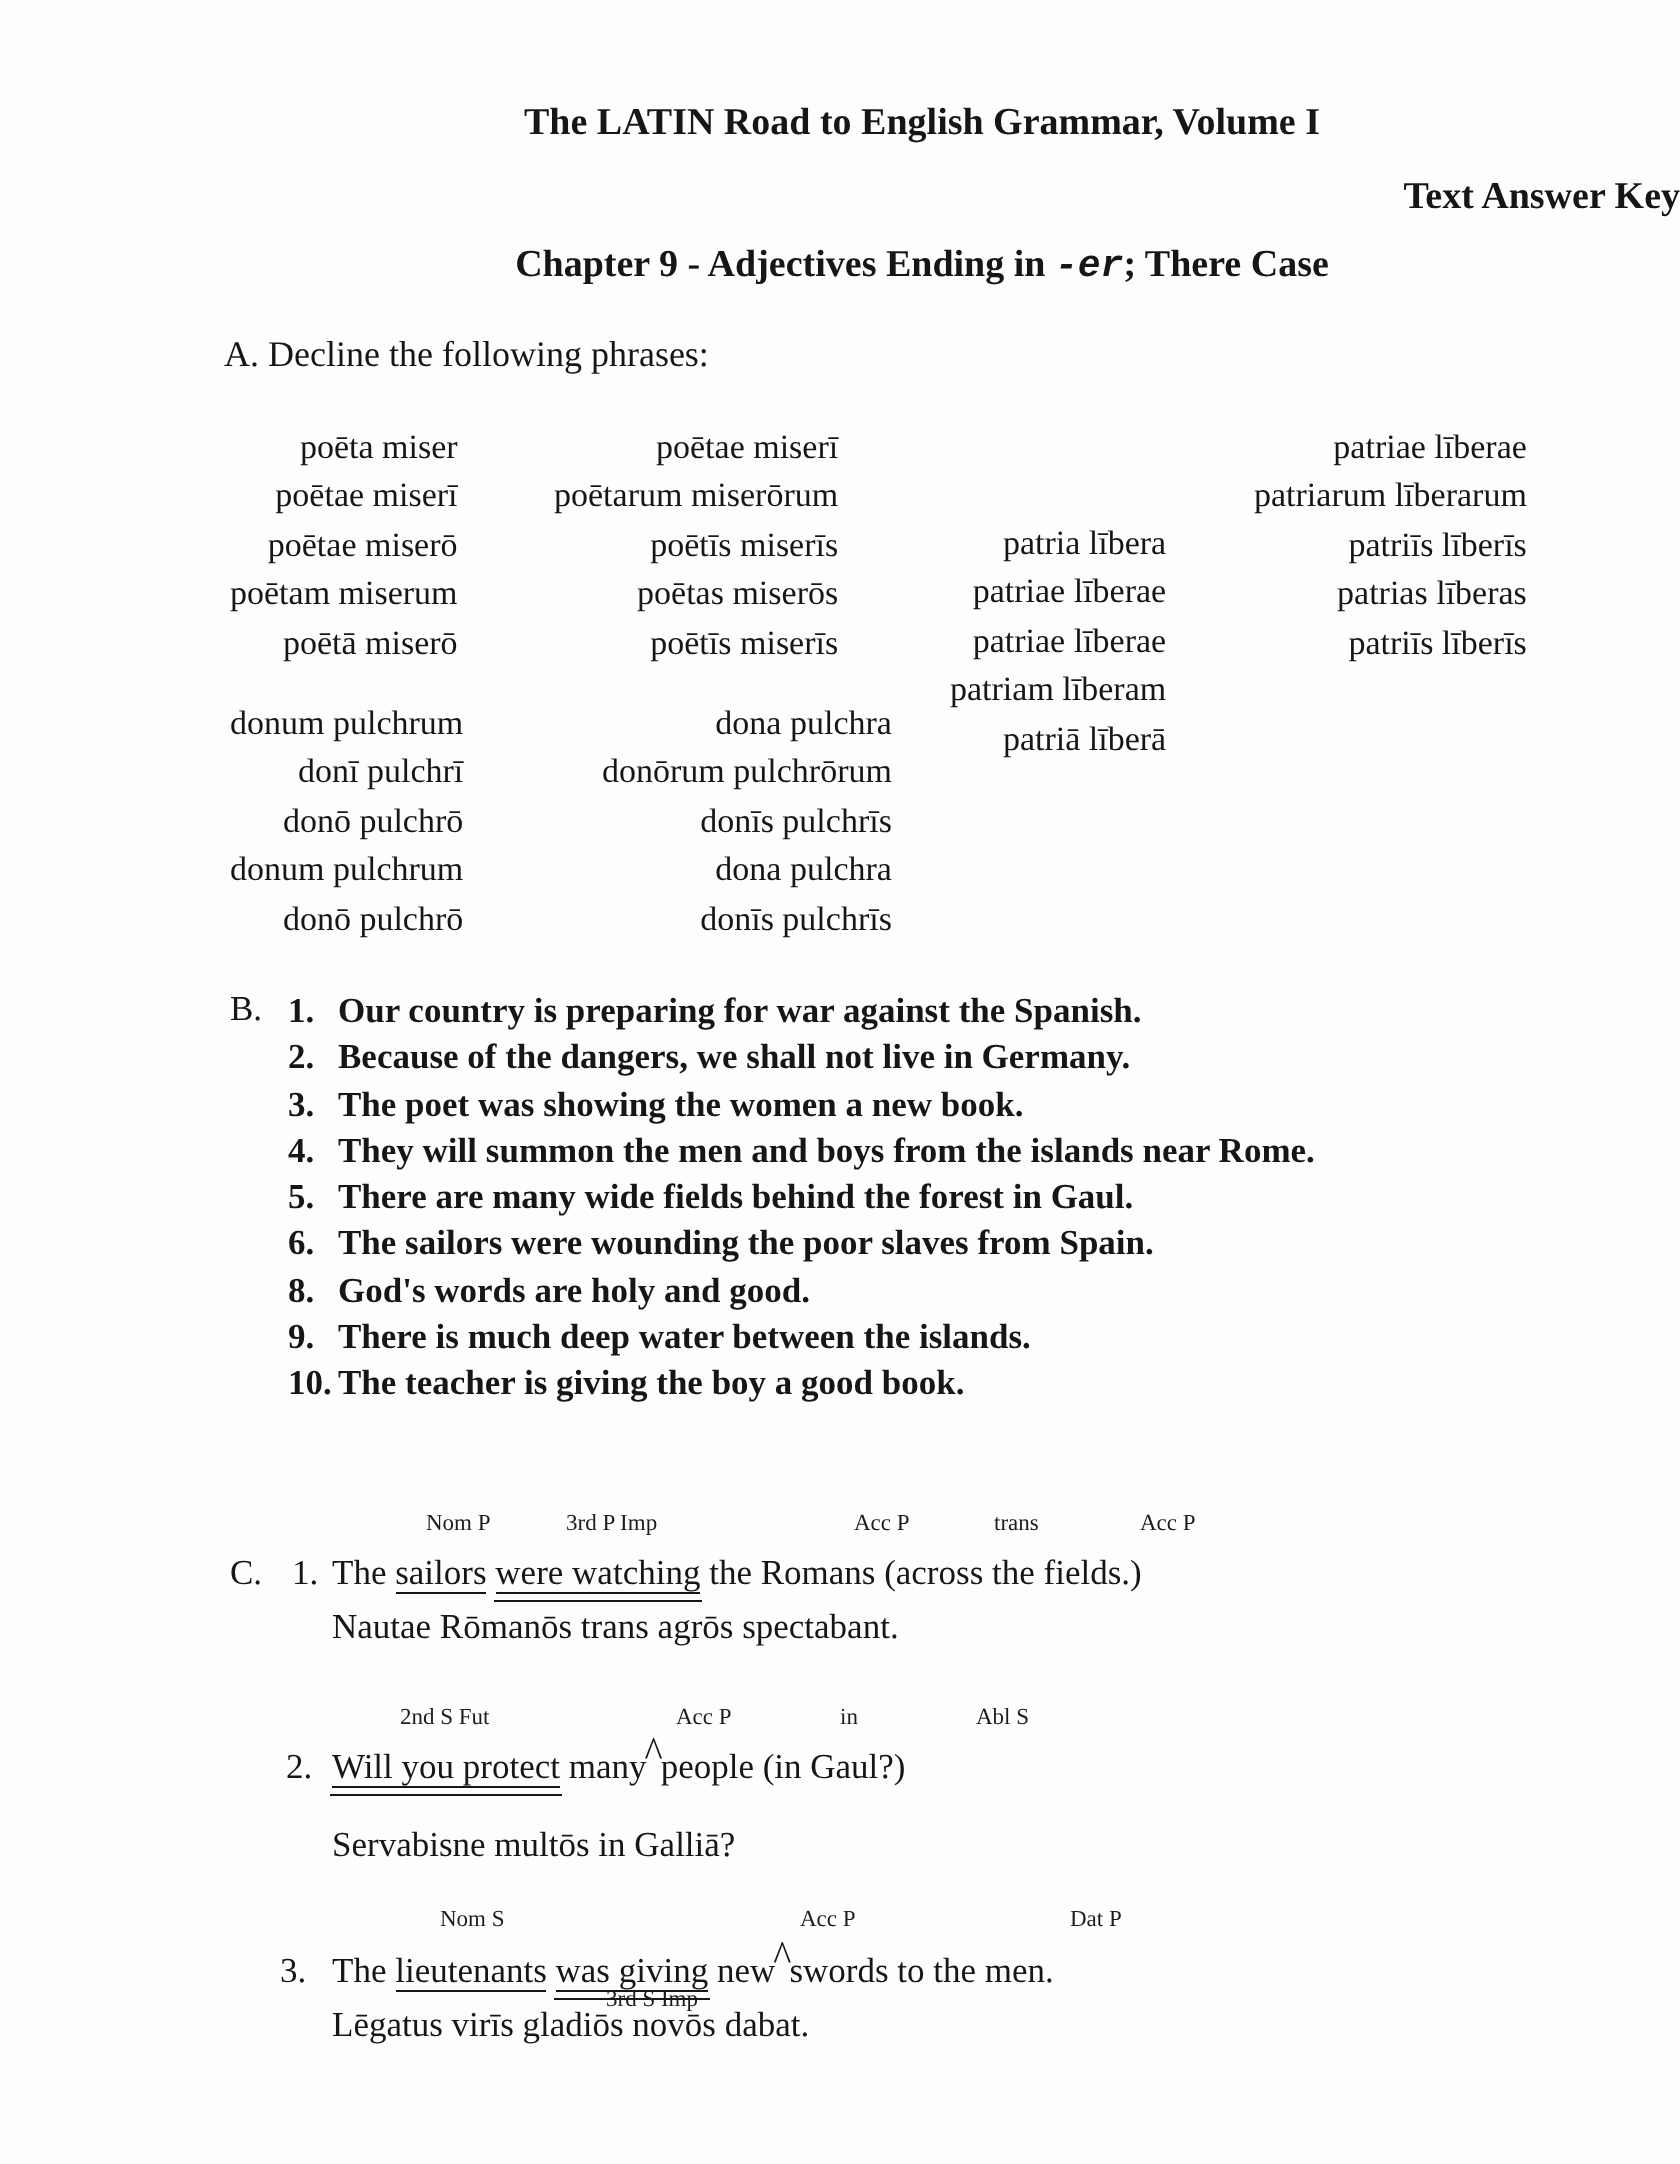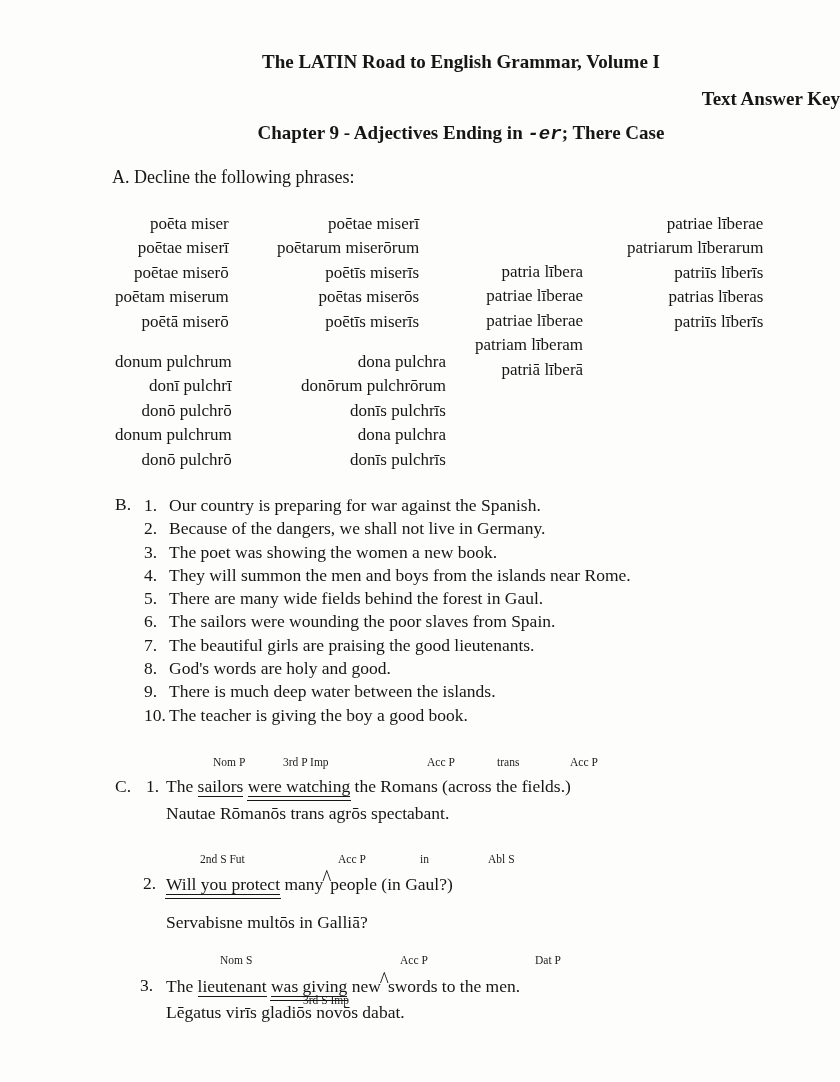--- a/index.html
+++ b/index.html
@@ -33,21 +33,21 @@
     white-space:nowrap;
     text-align:right;
   }
 
   .sec-label { position:absolute; font-size:17.5px; }
 
   .b-list {
     position:absolute; left:144px; top:494px;
     font-size:17.5px; line-height:23.3px;
   }
-  .b-row { white-space:nowrap; }
+  .b-row { white-space:nowrap;font-weight:bold; }
   .b-num { display:inline-block; width:25px; }
 
   .c-ann {
     position:absolute; font-size:11.5px; white-space:nowrap;
     color:#1c1c1c;
   }
   .c-num { position:absolute; font-size:17.5px; }
   .c-en, .c-la {
     position:absolute; left:166px;
     font-size:17.5px; white-space:nowrap;
@@ -124,21 +124,20 @@
     </div>
 
   <span class="sec-label" style="left:115px; top:494px;">B.</span>
   <div class="b-list" id="b-list">
       <div class="b-row"><span class="b-num">1.</span><span class="b-text">Our country is preparing for war against the Spanish.</span></div>
       <div class="b-row"><span class="b-num">2.</span><span class="b-text">Because of the dangers, we shall not live in Germany.</span></div>
       <div class="b-row"><span class="b-num">3.</span><span class="b-text">The poet was showing the women a new book.</span></div>
       <div class="b-row"><span class="b-num">4.</span><span class="b-text">They will summon the men and boys from the islands near Rome.</span></div>
       <div class="b-row"><span class="b-num">5.</span><span class="b-text">There are many wide fields behind the forest in Gaul.</span></div>
       <div class="b-row"><span class="b-num">6.</span><span class="b-text">The sailors were wounding the poor slaves from Spain.</span></div>
-      <div class="b-row"><span class="b-num">7.</span><span class="b-text">The beautiful girls are praising the good lieutenants.</span></div>
       <div class="b-row"><span class="b-num">8.</span><span class="b-text">God's words are holy and good.</span></div>
       <div class="b-row"><span class="b-num">9.</span><span class="b-text">There is much deep water between the islands.</span></div>
       <div class="b-row"><span class="b-num">10.</span><span class="b-text">The teacher is giving the boy a good book.</span></div>
     </div>
 
   <span class="sec-label" style="left:115px; top:776px;">C.</span>
   <div id="c-items">
       <span class="c-ann" style="left: 213px; top: 756px;">Nom P</span>
       <span class="c-ann" style="left: 283px; top: 756px;">3rd P Imp</span>
       <span class="c-ann" style="left: 427px; top: 756px;">Acc P</span>
@@ -152,17 +151,17 @@
       <span class="c-ann" style="left: 420px; top: 853px;">in</span>
       <span class="c-ann" style="left: 445px; top: 853px; margin-left: 43px;">Abl S</span>
       <span class="c-num" style="left: 143px; top: 873px;">2.</span>
       <div class="c-en" style="top: 873px;"><span class="seg uu">Will you protect</span><span class="seg"> many</span><span class="caret">^</span><span class="seg">people (in Gaul?)</span></div>
       <div class="c-la" style="top: 912px;">Servabisne multōs in Galliā?</div>
       <span class="c-ann" style="left: 220px; top: 954px;">Nom S</span>
       <span class="c-ann" style="left: 303px; top: 994px;">3rd S Imp</span>
       <span class="c-ann" style="left: 400px; top: 954px;">Acc P</span>
       <span class="c-ann" style="left: 535px; top: 954px;">Dat P</span>
       <span class="c-num" style="left: 140px; top: 975px;">3.</span>
-      <div class="c-en" style="top: 975px;"><span class="seg">The </span><span class="seg u">lieutenant</span><span class="seg"> </span><span class="seg uu">was giving</span><span class="seg"> new</span><span class="caret">^</span><span class="seg">swords to the men.</span></div>
+      <div class="c-en" style="top: 975px;"><span class="seg">The </span><span class="seg u">lieutenants</span><span class="seg"> </span><span class="seg uu">was giving</span><span class="seg"> new</span><span class="caret">^</span><span class="seg">swords to the men.</span></div>
       <div class="c-la" style="top: 1002px;">Lēgatus virīs gladiōs novōs dabat.</div>
     </div>
 
 </div>
 
 </body></html>

